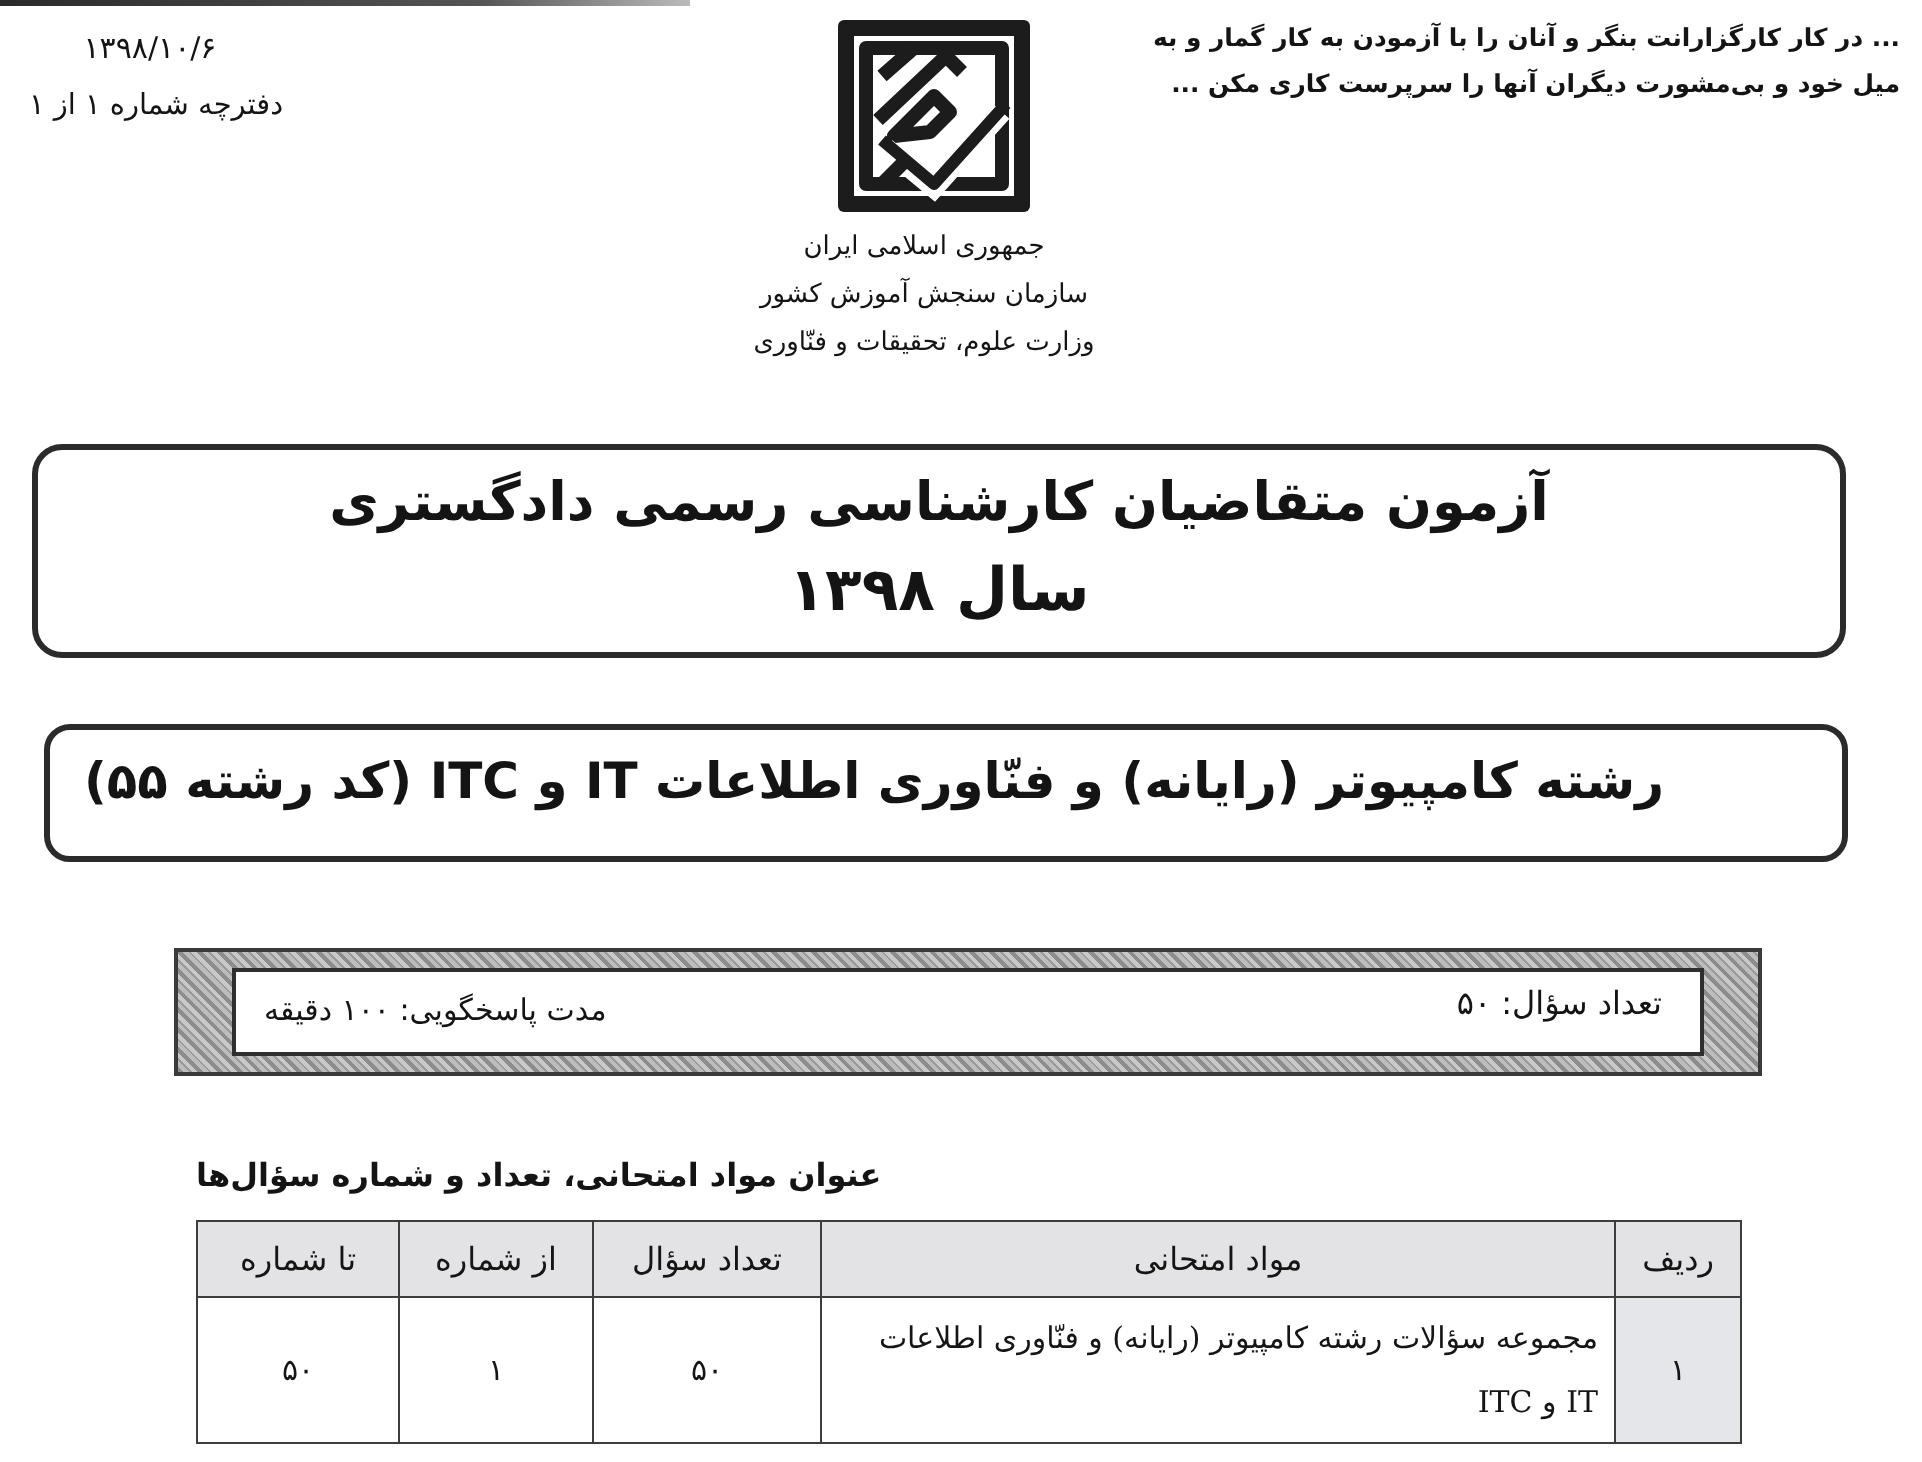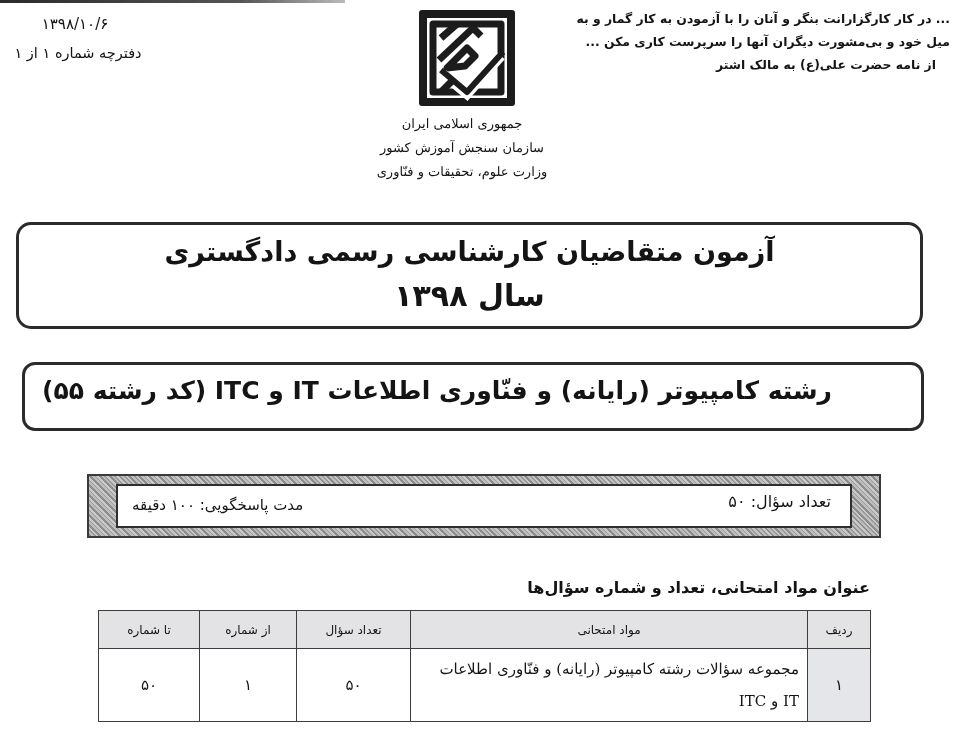--- a/index.html
+++ b/index.html
@@ -48,31 +48,31 @@
     background:
       repeating-linear-gradient(45deg, #8d8d8d 0 2px, #bdbdbd 2px 4px, #9a9a9a 4px 5px, #c9c9c9 5px 7px);
   }
   .gray-inner {
     left: 116px; top: 484px; width: 736px; height: 44px; box-sizing: border-box;
     background: #fff; border: 2px solid #2f2f2f;
   }
   .q-count { right: 130px; top: 492px; font-size: 16px; }
   .duration { left: 132px; top: 496px; font-size: 15px; }
 
-  .table-caption { left: 98px; top: 578px; width: 772px; text-align: right; font-size: 16px; font-weight: bold; }
+  .table-caption { left: 98px; top: 578px; width: 772px; text-align: left; font-size: 16px; font-weight: bold; }
 
   table.subjects {
     position: absolute; left: 98px; top: 610px; width: 772px; height: 108px;
     border-collapse: collapse; direction: rtl; table-layout: fixed;
   }
   table.subjects th, table.subjects td {
     border: 1.5px solid #3d3d3d; text-align: center; font-weight: normal;
     font-family: "DejaVu Sans", sans-serif; color: #151515;
   }
-  table.subjects th { background: #e3e3e6; height: 35px; font-size: 12px; }
+  table.subjects th { background: #e3e3e6; height: 35px; font-size: 16px; }
   table.subjects td { font-size: 15px; }
   table.subjects td.radif { background: #e5e6ea; }
   table.subjects td.subject { text-align: right; padding: 4px 8px; line-height: 32px; font-size: 15px; font-family: "DejaVu Serif", serif; }
 </style>
 </head>
 <body>
 
 <div class="abs scan-edge"></div>
 
 <div class="abs meta rtl">
@@ -94,21 +94,20 @@
 
 <div class="abs org rtl">
   <div>جمهوری اسلامی ایران</div>
   <div>سازمان سنجش آموزش کشور</div>
   <div>وزارت علوم، تحقیقات و فنّاوری</div>
 </div>
 
 <div class="abs quote rtl">
   <div>... در کار کارگزارانت بنگر و آنان را با آزمودن به کار گمار و به</div>
   <div>میل خود و بی‌مشورت دیگران آنها را سرپرست کاری مکن ...</div>
-  <div class="src">از نامه حضرت علی(ع) به مالک اشتر</div>
 </div>
 
 <div class="abs box-title"></div>
 <div class="abs title-l1 rtl">آزمون متقاضیان کارشناسی رسمی دادگستری</div>
 <div class="abs title-l2 rtl">سال ۱۳۹۸</div>
 
 <div class="abs box-field"></div>
 <div class="abs field-text rtl">رشته کامپیوتر (رایانه) و فنّاوری اطلاعات IT و ITC (کد رشته ۵۵)</div>
 
 <div class="abs gray-frame"></div>

